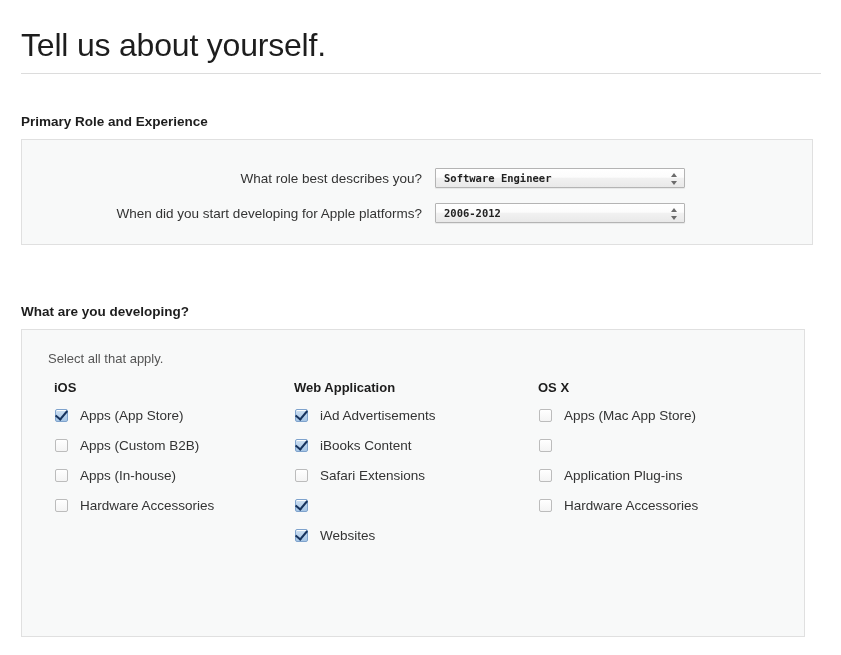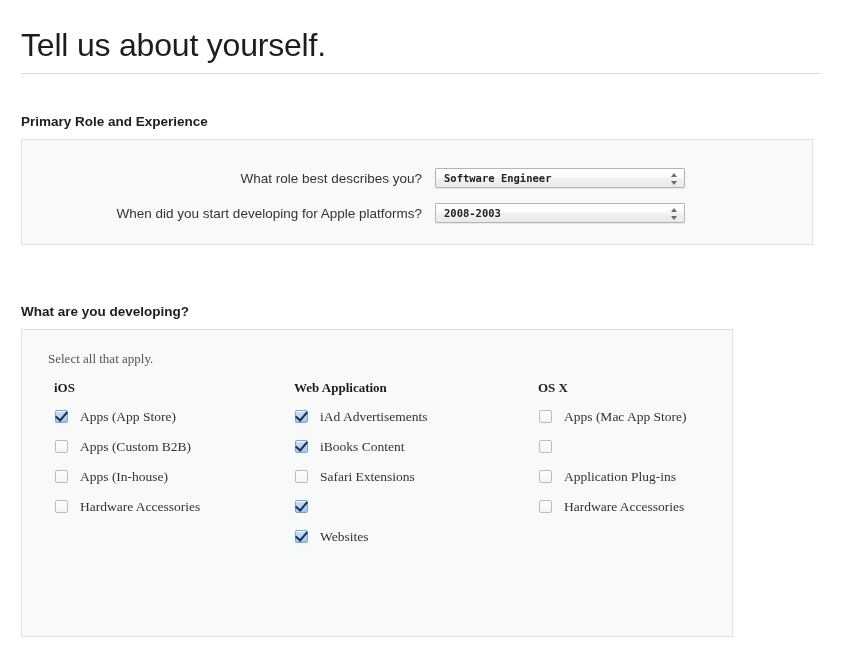--- a/index.html
+++ b/index.html
@@ -65,23 +65,22 @@
   }
   .panel.role-panel {
     left: 21px;
     top: 139px;
     width: 792px;
     height: 106px;
   }
   .panel.dev-panel {
     left: 21px;
     top: 329px;
-    width: 712px;
+    width: 784px;
     height: 308px;
-    font-family: Liberation Serif, serif;
   }
 
   
   .form-row {
     position: absolute;
     left: 0;
     width: 100%;
     height: 22px;
   }
   .form-row.r1 { top: 28px; }
@@ -250,21 +249,21 @@
               <i class="down"></i>
           </span>
         </div>
       </div>
     </div>
 
     <div class="form-row r2">
       <div class="form-label">When did you start developing for Apple platforms?</div>
       <div class="select-wrap">
         <div class="select-box">
-          <span class="select-value">2008-2003</span>
+          <span class="select-value">2006-2012</span>
           <span class="stepper">
             <i class="up"></i>
               <i class="down"></i>
           </span>
         </div>
       </div>
     </div>
 
   </div>
 

